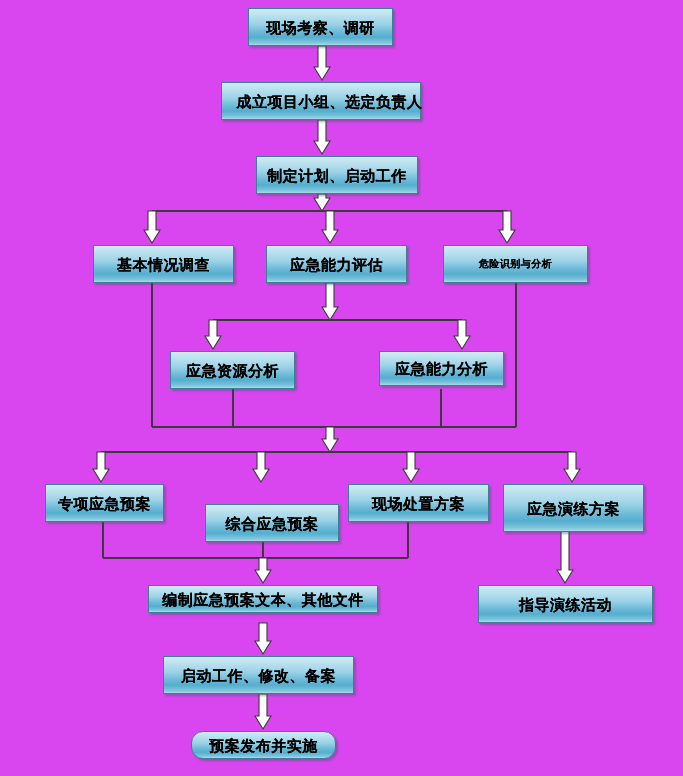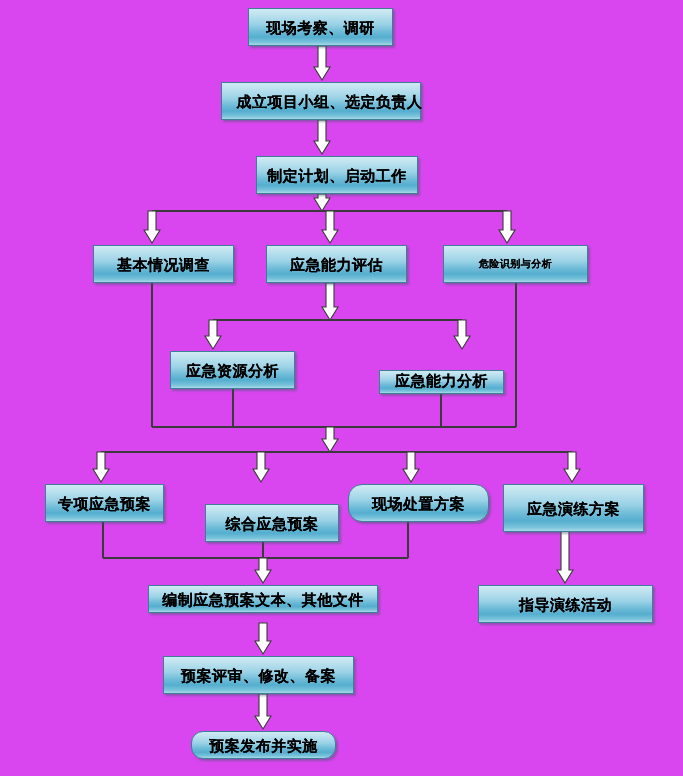--- a/index.html
+++ b/index.html
@@ -117,42 +117,42 @@
       </div>
       <div class="node-box" style="left: 266px; top: 245px; width: 141px; height: 38px;">
         <span class="node-label" style="font-size: 15px;">应急能力评估</span>
       </div>
       <div class="node-box" style="left: 443px; top: 245px; width: 145px; height: 38px;">
         <span class="node-label" style="font-size: 10px; text-align: center;">危险识别与分析</span>
       </div>
       <div class="node-box" style="left: 170px; top: 351px; width: 125px; height: 38px;">
         <span class="node-label" style="font-size: 15px;">应急资源分析</span>
       </div>
-      <div class="node-box" style="left: 379px; top: 370px; width: 125px; height: 24px; font-family: Liberation Mono, monospace;">
+      <div class="node-box" style="left: 379px; top: 351px; width: 125px; height: 35px;">
         <span class="node-label" style="font-size: 15px;">应急能力分析</span>
       </div>
       <div class="node-box" style="left: 45px; top: 484px; width: 119px; height: 38px;">
         <span class="node-label" style="font-size: 15px;">专项应急预案</span>
       </div>
       <div class="node-box" style="left: 205px; top: 504px; width: 134px; height: 38px;">
         <span class="node-label" style="font-size: 15px;">综合应急预案</span>
       </div>
-      <div class="node-box" style="left: 348px; top: 484px; width: 141px; height: 38px; border-radius: 14px;">
+      <div class="node-box" style="left: 348px; top: 484px; width: 141px; height: 38px;">
         <span class="node-label" style="font-size: 15px;">现场处置方案</span>
       </div>
       <div class="node-box" style="left: 503px; top: 484px; width: 141px; height: 48px;">
         <span class="node-label" style="font-size: 15px;">应急演练方案</span>
       </div>
       <div class="node-box" style="left: 148px; top: 585px; width: 230px; height: 28px;">
         <span class="node-label" style="font-size: 15px;">编制应急预案文本、其他文件</span>
       </div>
       <div class="node-box" style="left: 478px; top: 585px; width: 175px; height: 38px;">
         <span class="node-label" style="font-size: 15px;">指导演练活动</span>
       </div>
       <div class="node-box" style="left: 163px; top: 656px; width: 191px; height: 38px;">
-        <span class="node-label" style="font-size: 15px;">预案评审、修改、备案</span>
+        <span class="node-label" style="font-size: 15px;">启动工作、修改、备案</span>
       </div>
       <div class="node-box" style="left: 191px; top: 731px; width: 145px; height: 28px; border-radius: 12px;">
         <span class="node-label" style="font-size: 15px;">预案发布并实施</span>
       </div>
     </div>
 
 </div>
 
 </body></html>

